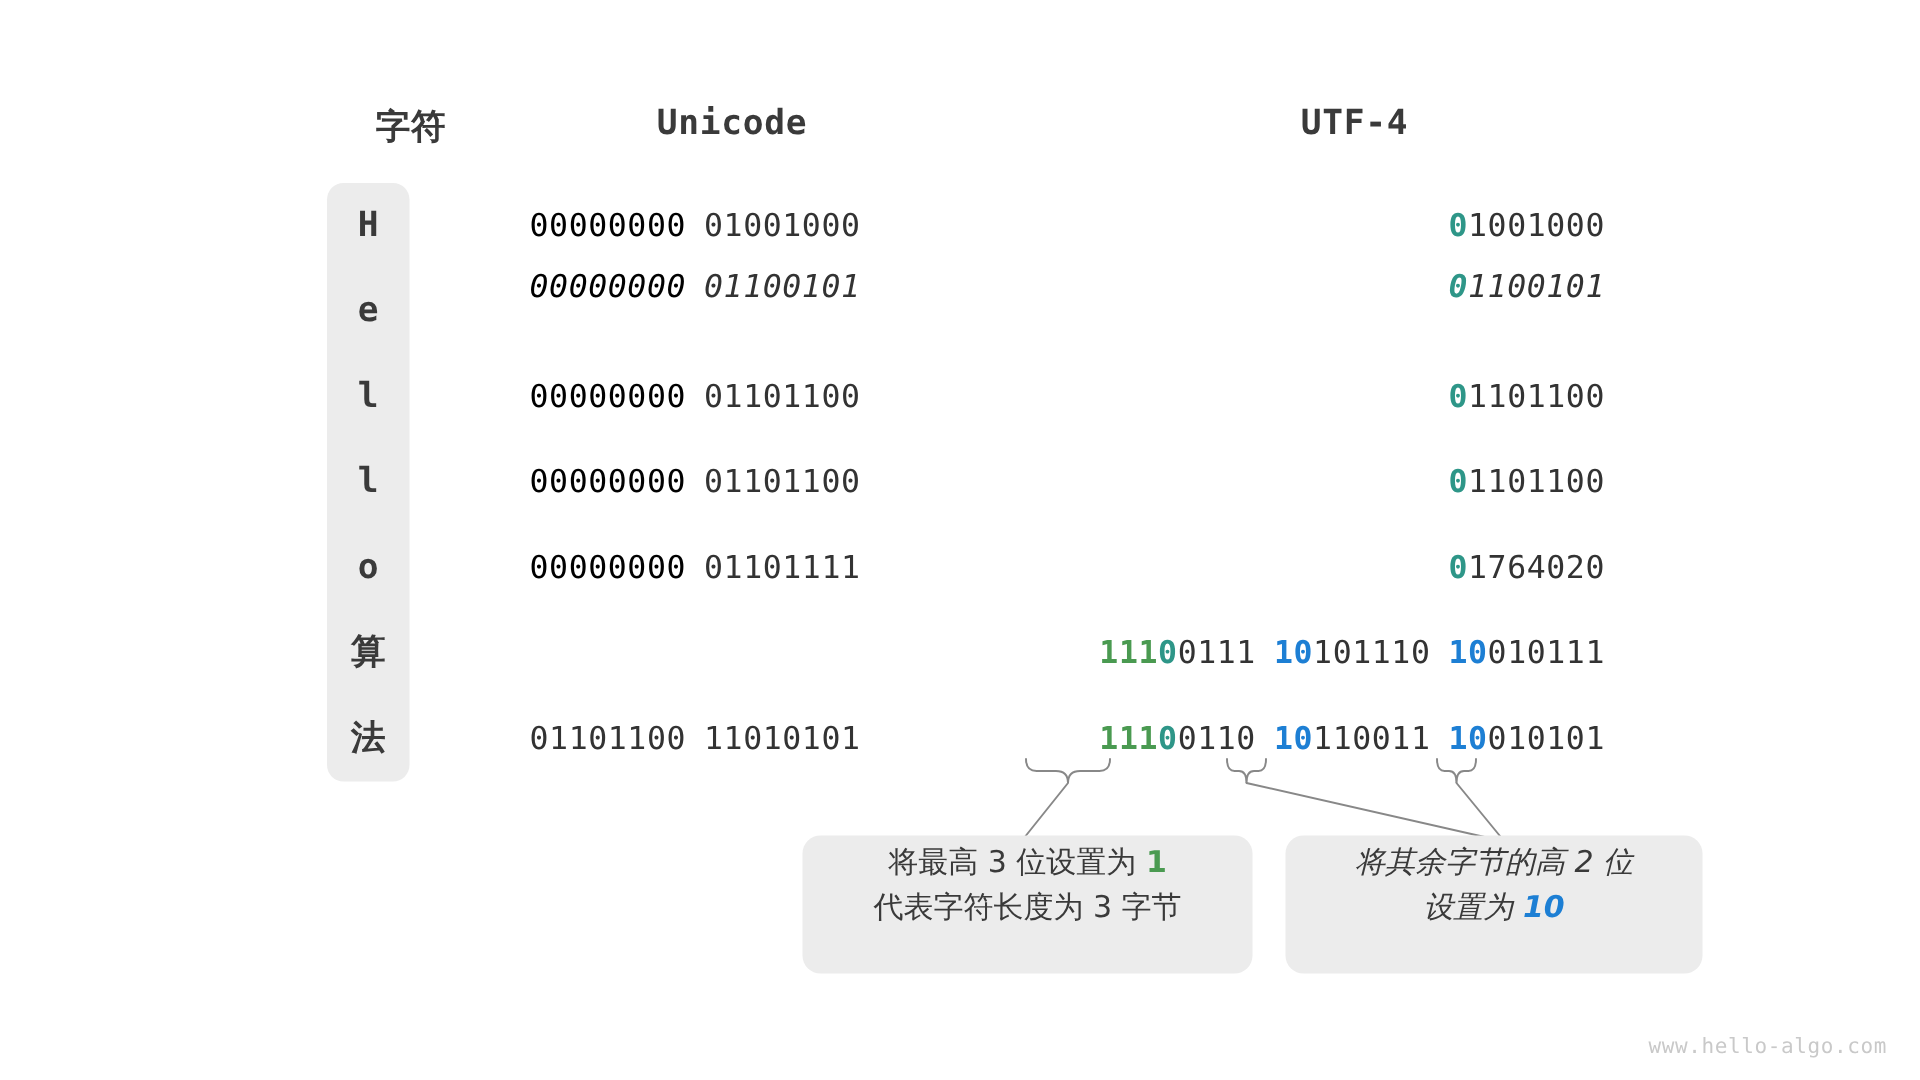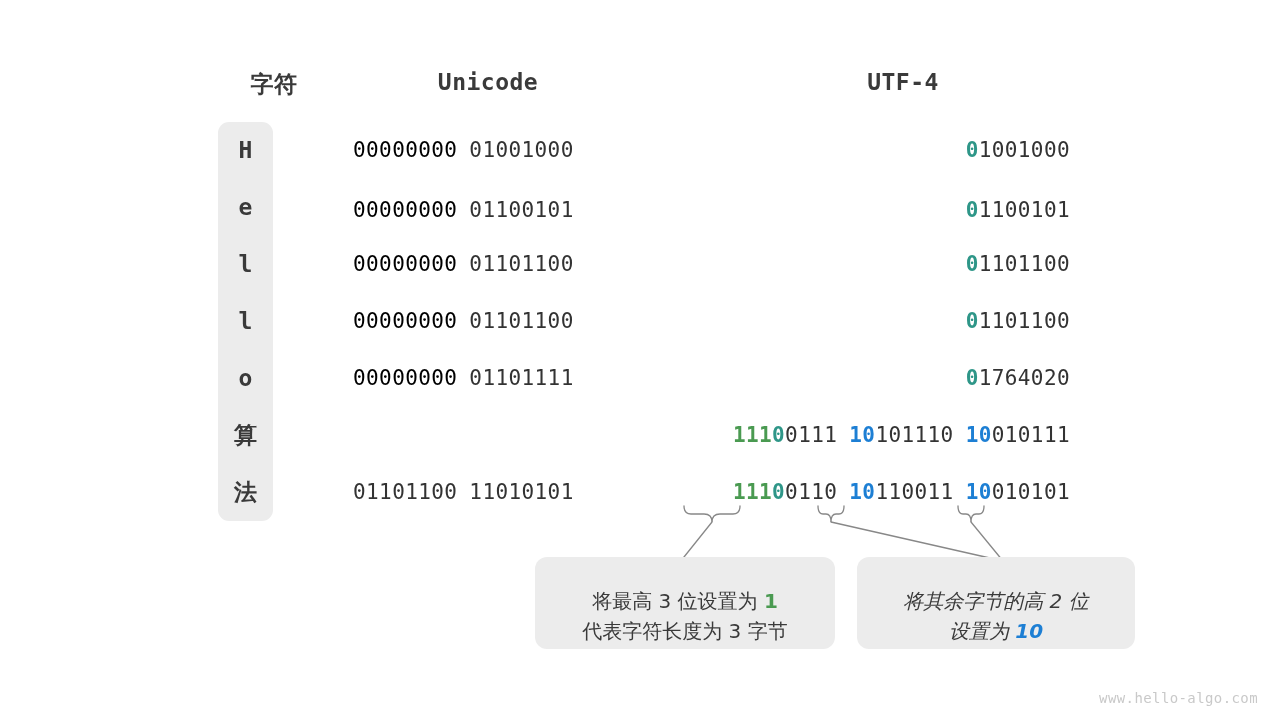--- a/index.html
+++ b/index.html
@@ -93,21 +93,21 @@
   
   .callout {
     position: absolute;
     background: #ececec;
     border-radius: 12px;
     font-family: "DejaVu Sans", sans-serif;
     font-size: 20px;
     color: #3a3a3a;
     text-align: center;
     box-sizing: border-box;
-    padding-top: 29px;
+    padding-top: 2px;
     line-height: 30px;
   }
   .callout-left  { left: 535px; top: 557px; width: 300px; height: 92px; }
   .callout-right { left: 857px; top: 557px; width: 278px; height: 92px; font-style: italic; }
   .hl-green { color: #4a9a51; font-weight: bold; }
   .hl-blue  { color: #1d7fd4; font-weight: bold; }
 
   
   .connectors {
     position: absolute;
@@ -139,21 +139,21 @@
 
   <div class="char-pill"></div>
 
   <div id="rows-host">
       <div class="char-cell" style="top: 122px;">H</div>
       <div class="row" style="top: 122px; width: 1280px;">
         <div class="uni-cell"><span class="b-dim">00000000</span><span class="sp"></span><span class="b-dark">01001000</span></div>
         <div class="utf-cell"><span class="b-teal">0</span><span class="b-dark">1001000</span></div>
       </div>
       <div class="char-cell" style="top: 179px;">e</div>
-      <div class="row" style="top: 182px; width: 1076px;">
+      <div class="row" style="top: 163px; width: 1076px; font-style: italic;">
         <div class="uni-cell"><span class="b-dim">00000000</span><span class="sp"></span><span class="b-dark">01100101</span></div>
         <div class="utf-cell"><span class="b-teal">0</span><span class="b-dark">1100101</span></div>
       </div>
       <div class="char-cell" style="top: 236px;">l</div>
       <div class="row" style="top: 236px; width: 1280px;">
         <div class="uni-cell"><span class="b-dim">00000000</span><span class="sp"></span><span class="b-dark">01101100</span></div>
         <div class="utf-cell"><span class="b-teal">0</span><span class="b-dark">1101100</span></div>
       </div>
       <div class="char-cell" style="top: 293px;">l</div>
       <div class="row" style="top: 293px; width: 1280px;">

